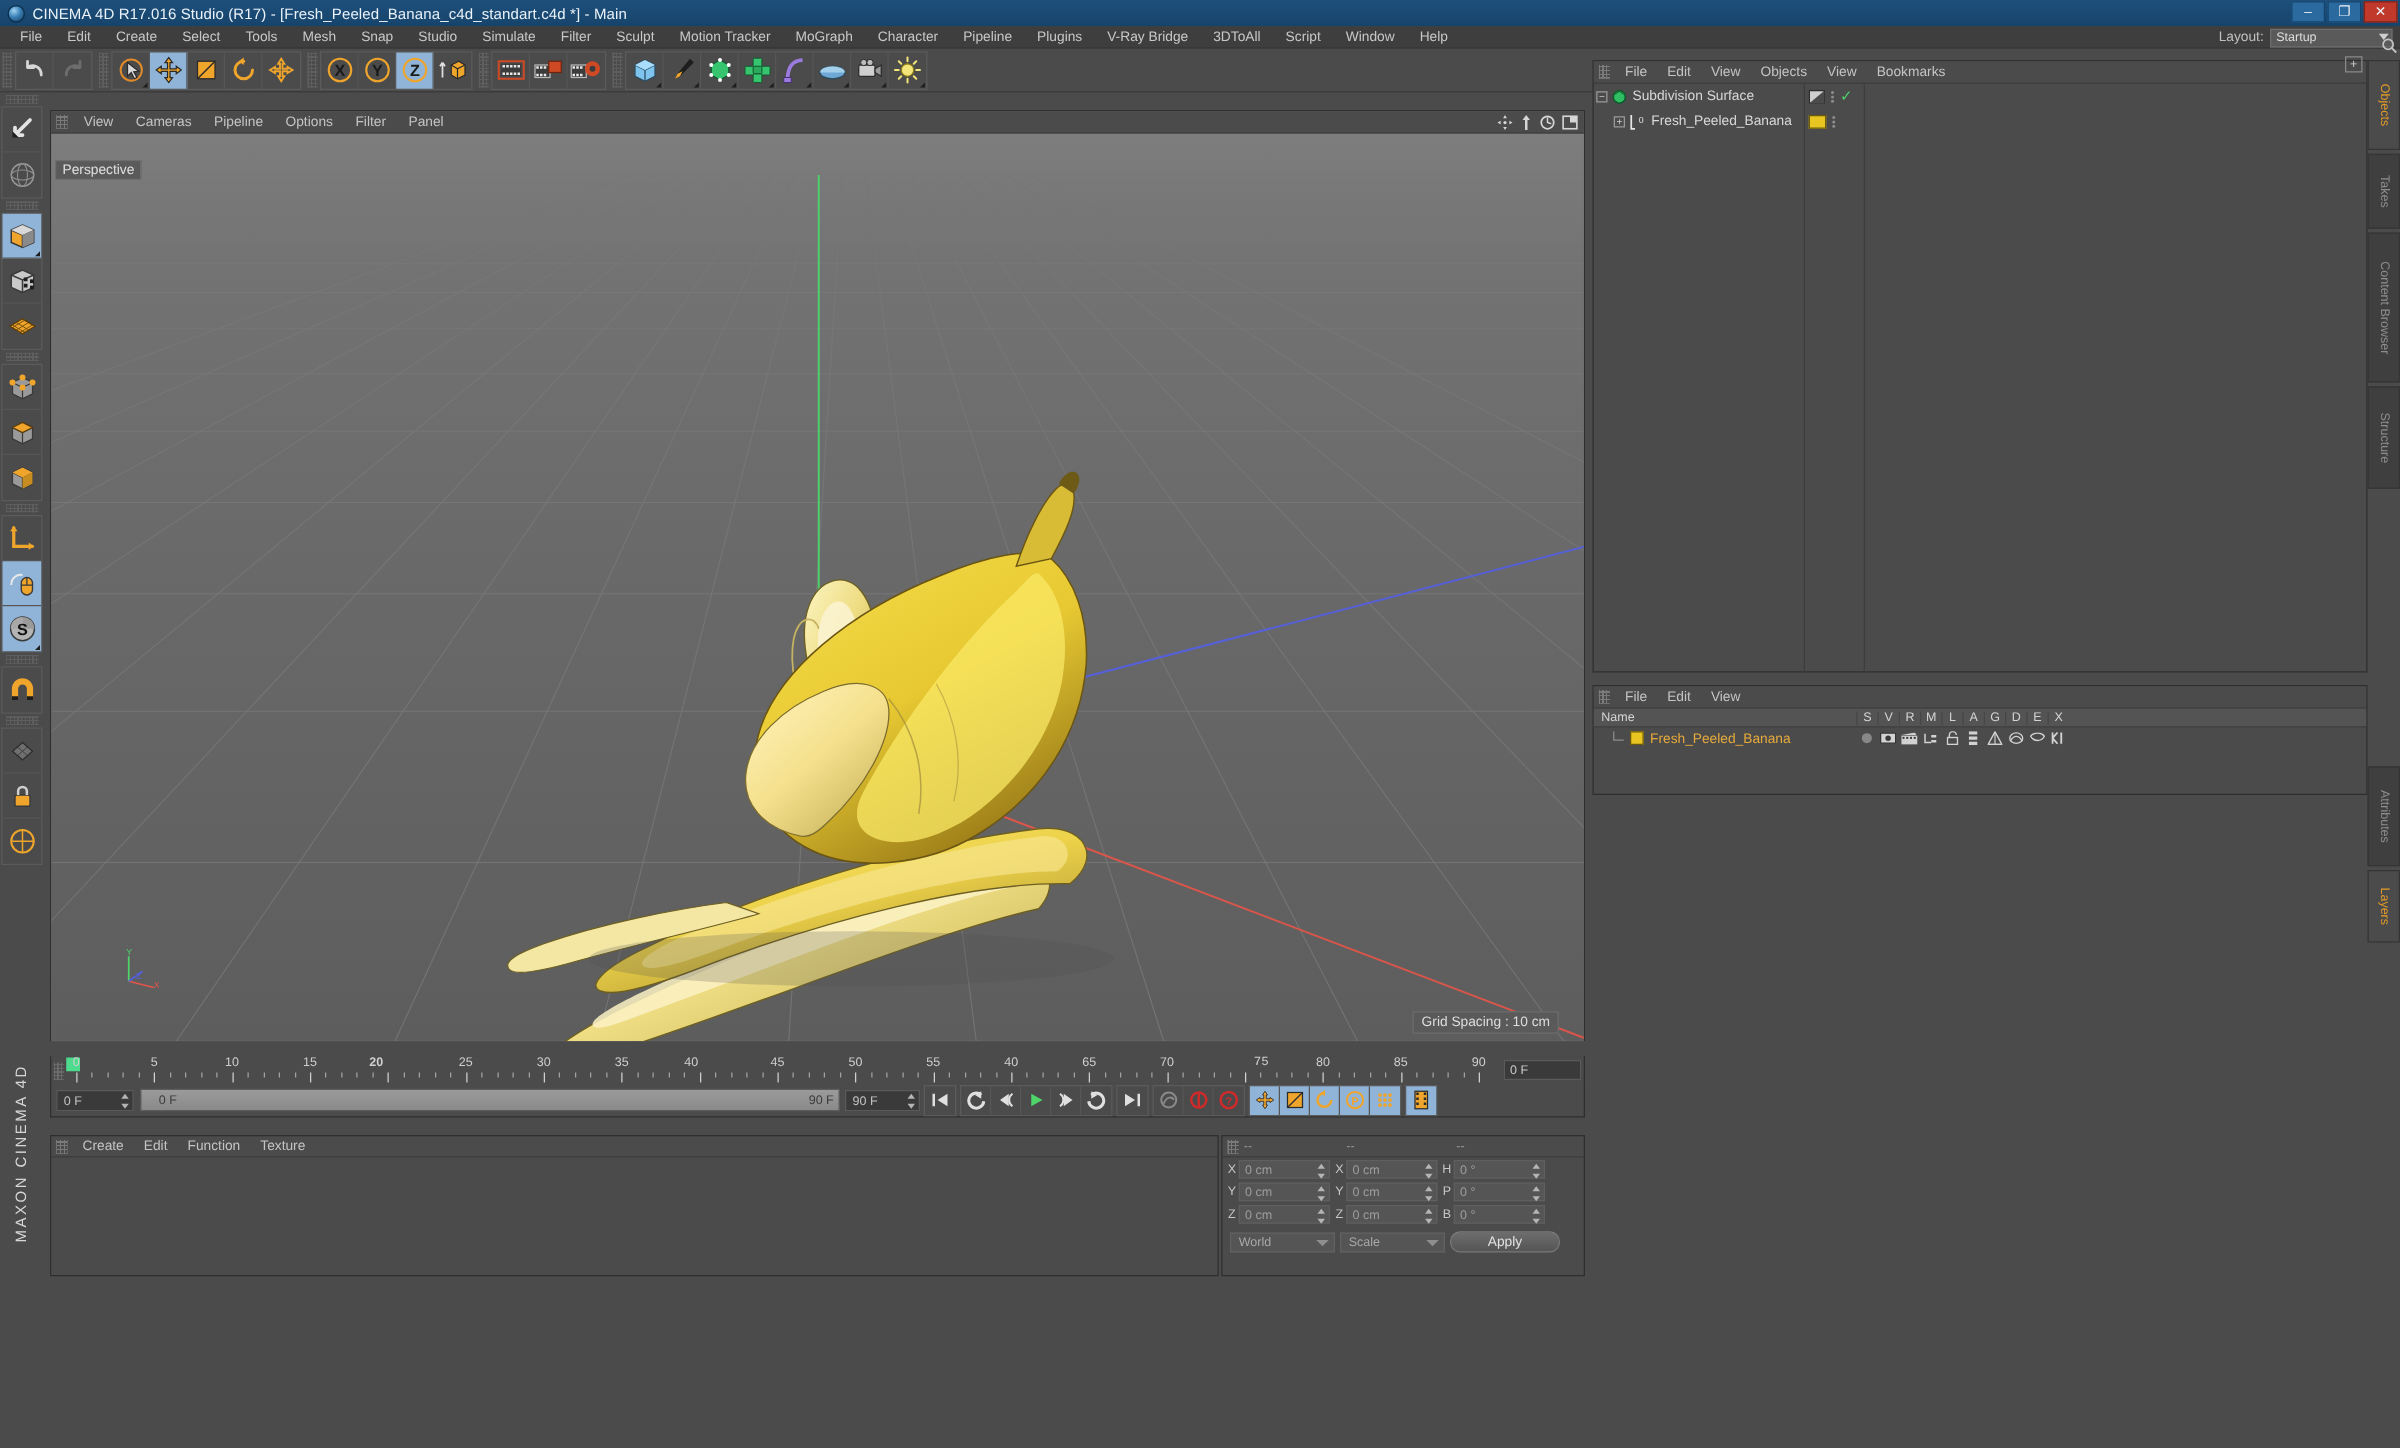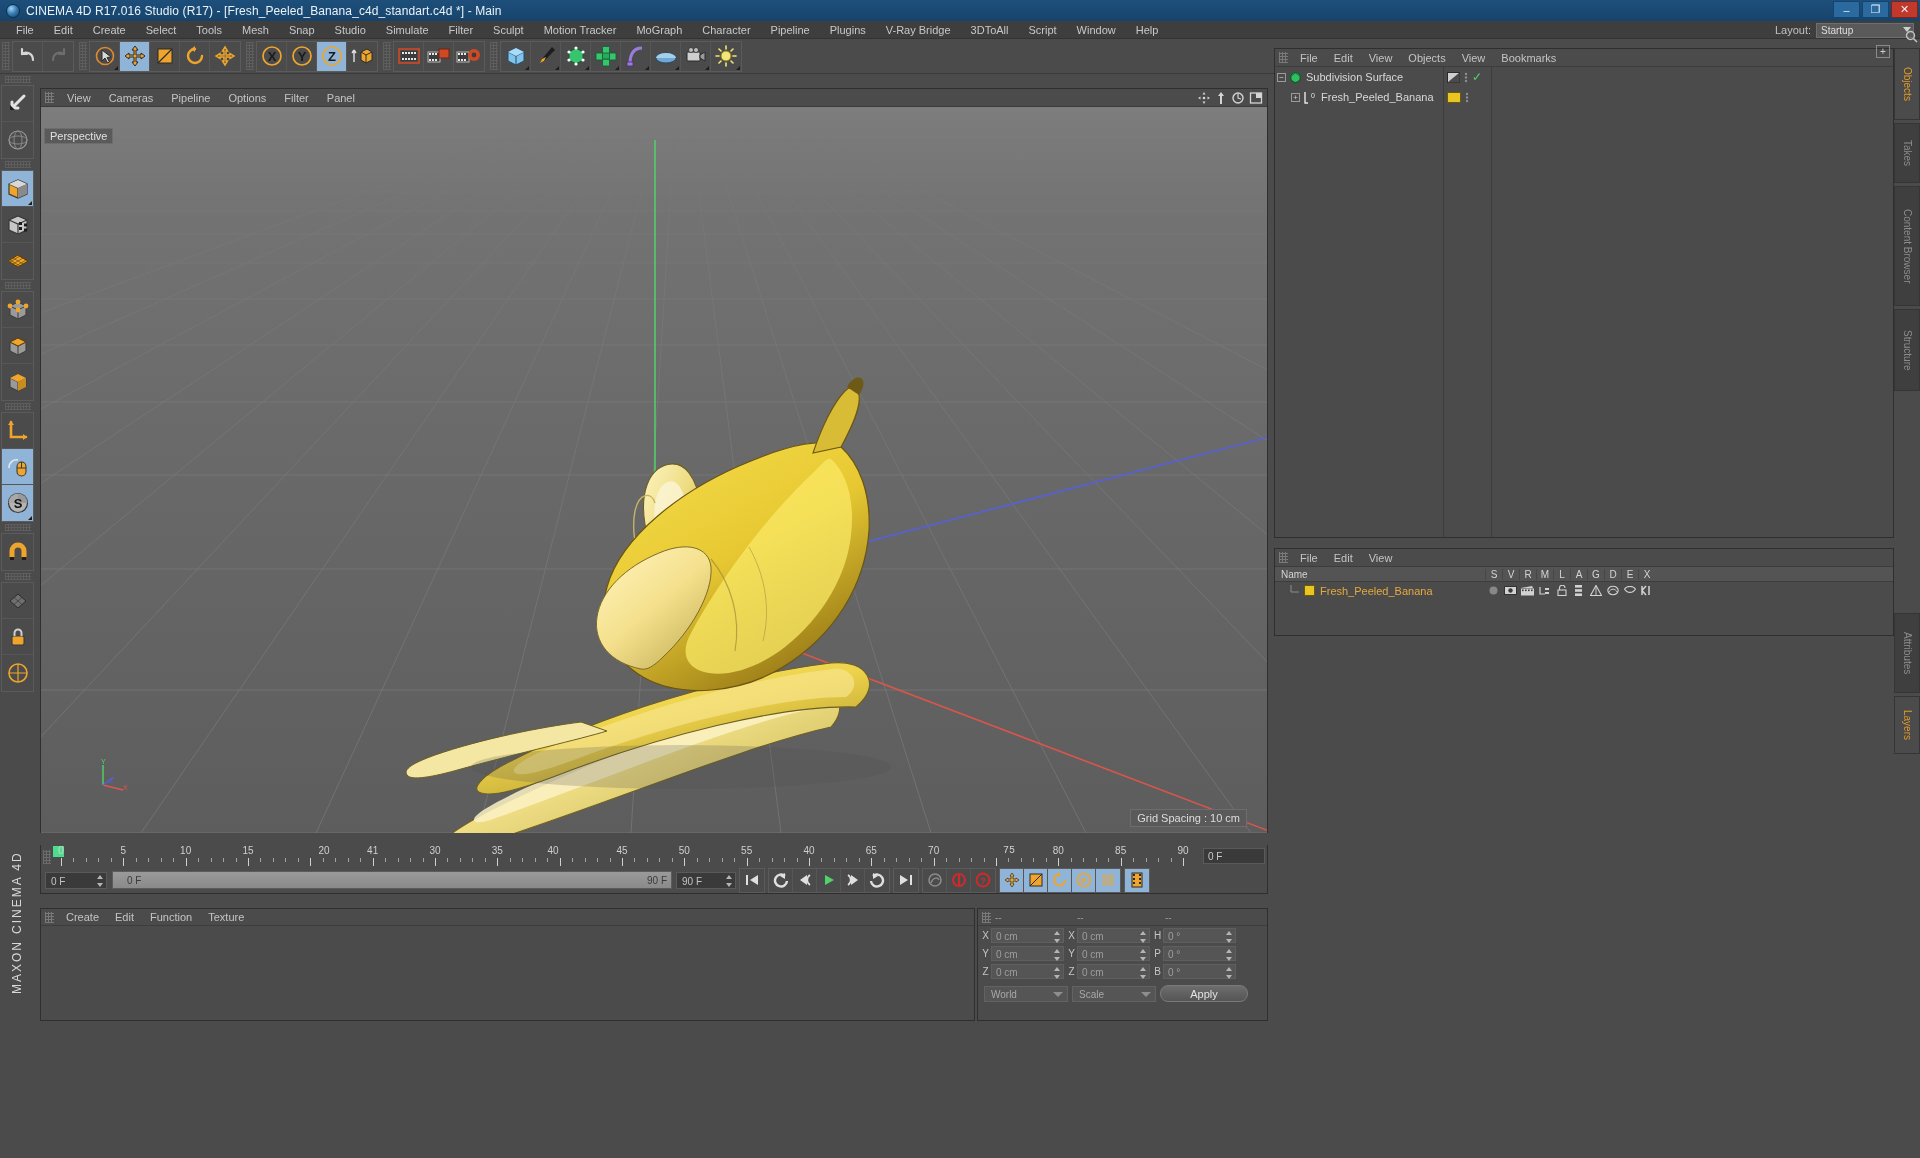--- a/index.html
+++ b/index.html
@@ -884,22 +884,22 @@
 
 <div id="timeline">
   <div id="tlgrip"></div>
   <div id="tlruler">
     <div id="greenmark"></div>
     <div id="tlnum">
         <span style="left: 8px;">0</span>
         <span style="left: 70.3333px;">5</span>
         <span style="left: 132.667px;">10</span>
         <span style="left: 195px;">15</span>
-        <span style="left: 271px;">20</span>
-        <span style="left: 319.667px;">41</span>
+        <span style="left: 248px; font-weight: bold;">20</span>
+        <span style="left: 319.667px;">25</span>
         <span style="left: 382px;">30</span>
         <span style="left: 444.333px;">35</span>
         <span style="left: 500px;">40</span>
         <span style="left: 569px;">45</span>
         <span style="left: 631.333px;">50</span>
         <span style="left: 693.667px;">55</span>
         <span style="left: 756px;">40</span>
         <span style="left: 818.333px;">65</span>
         <span style="left: 880.667px;">70</span>
         <span style="left: 956px; font-family: Liberation Mono, monospace;">75</span>

